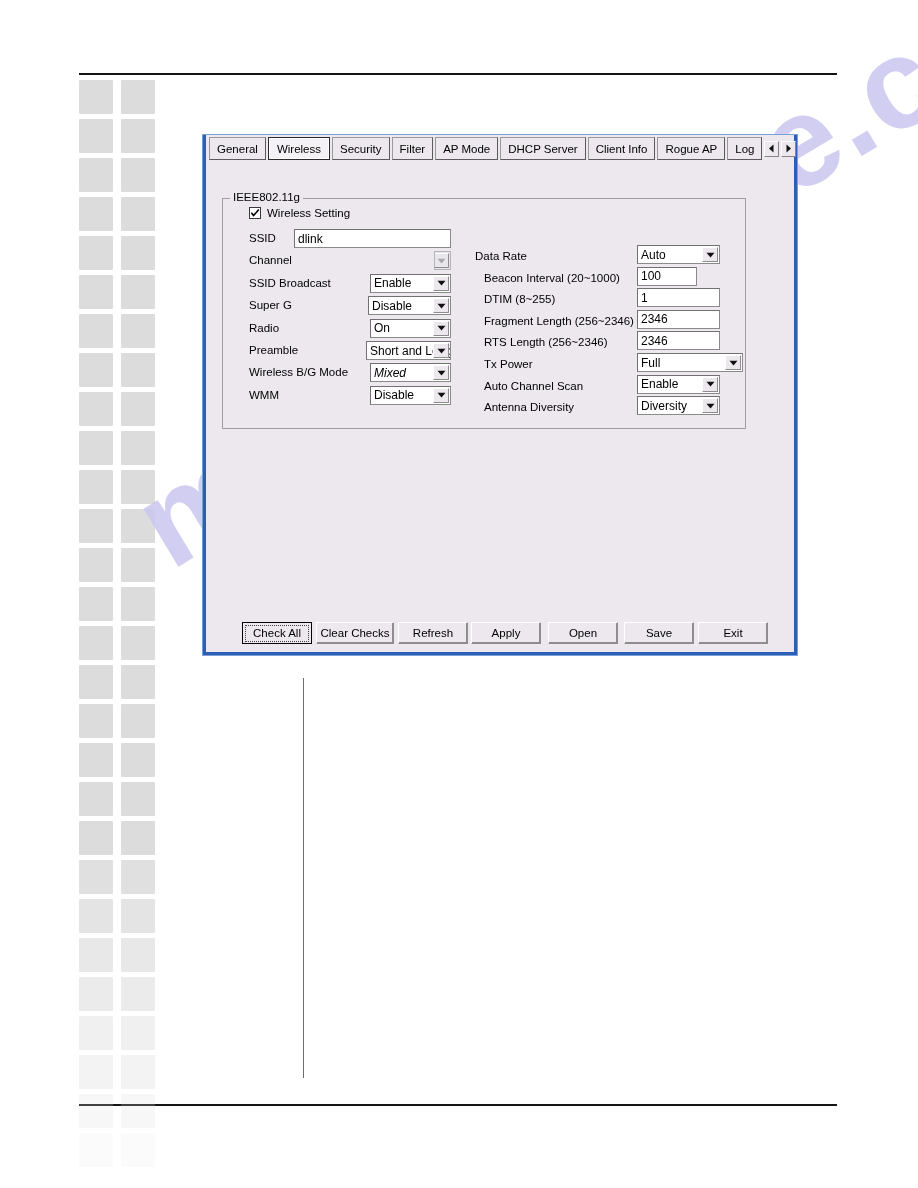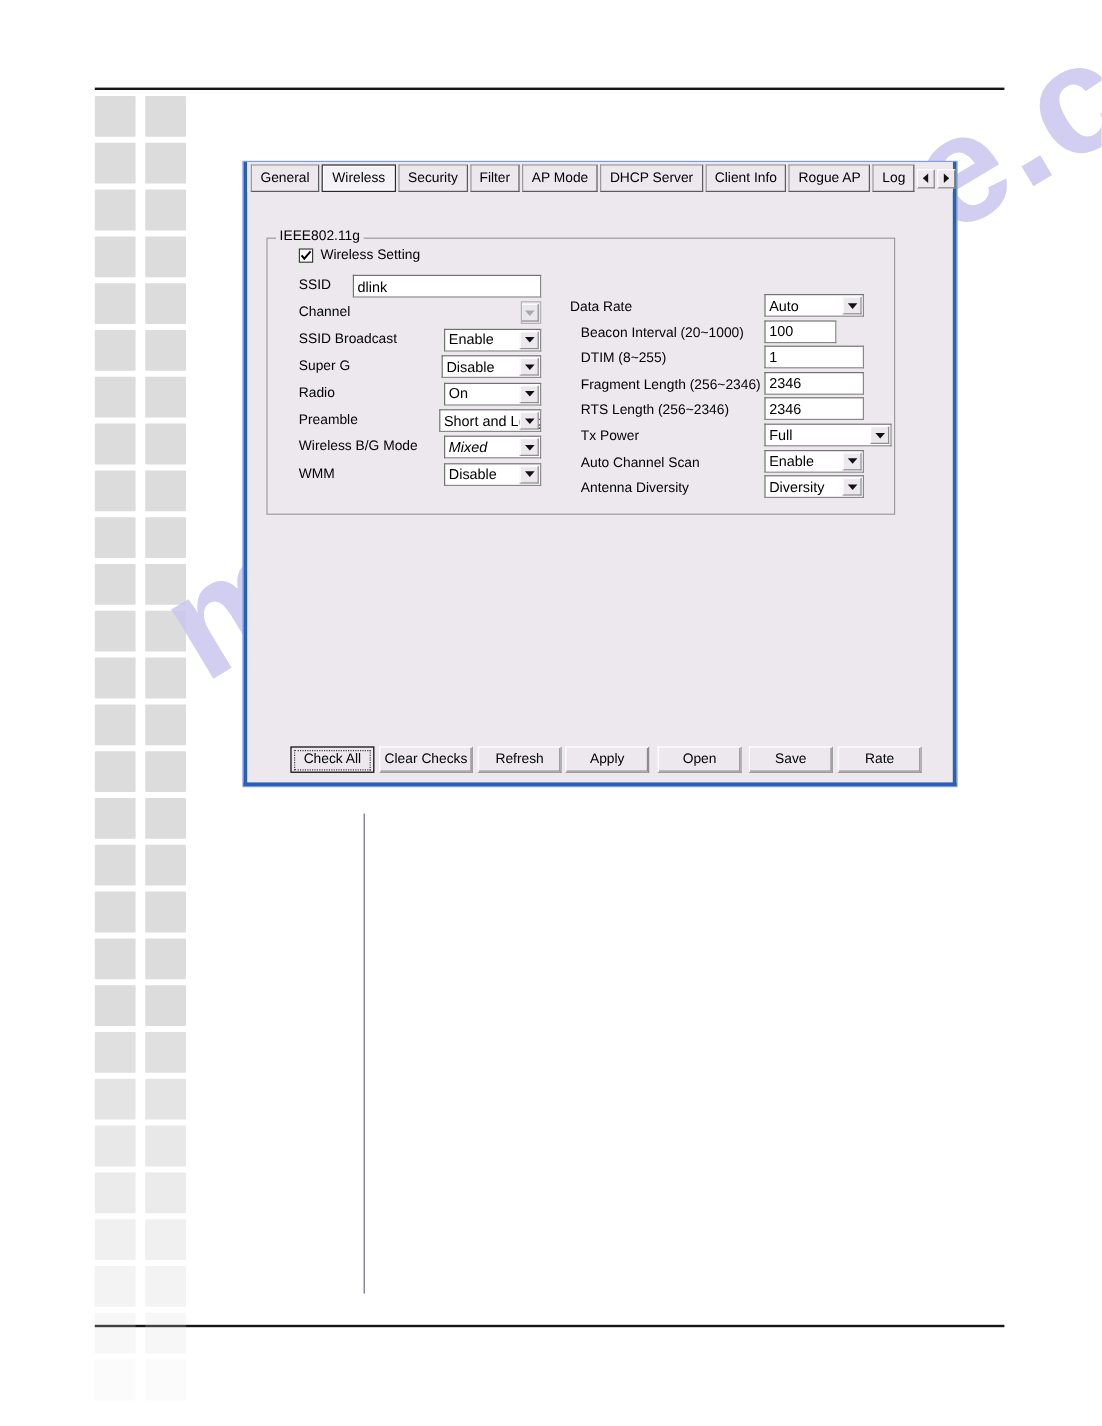--- a/index.html
+++ b/index.html
@@ -622,17 +622,17 @@
       <div class="btn" style="left: 265px; width: 70px;">
         <span>Apply</span>
       </div>
       <div class="btn" style="left: 342px; width: 70px;">
         <span>Open</span>
       </div>
       <div class="btn" style="left: 418px; width: 70px;">
         <span>Save</span>
       </div>
       <div class="btn" style="left: 492px; width: 70px;">
-        <span>Rate</span>
+        <span>Exit</span>
       </div>
     </div>
 
 </div>
 
 </body></html>

